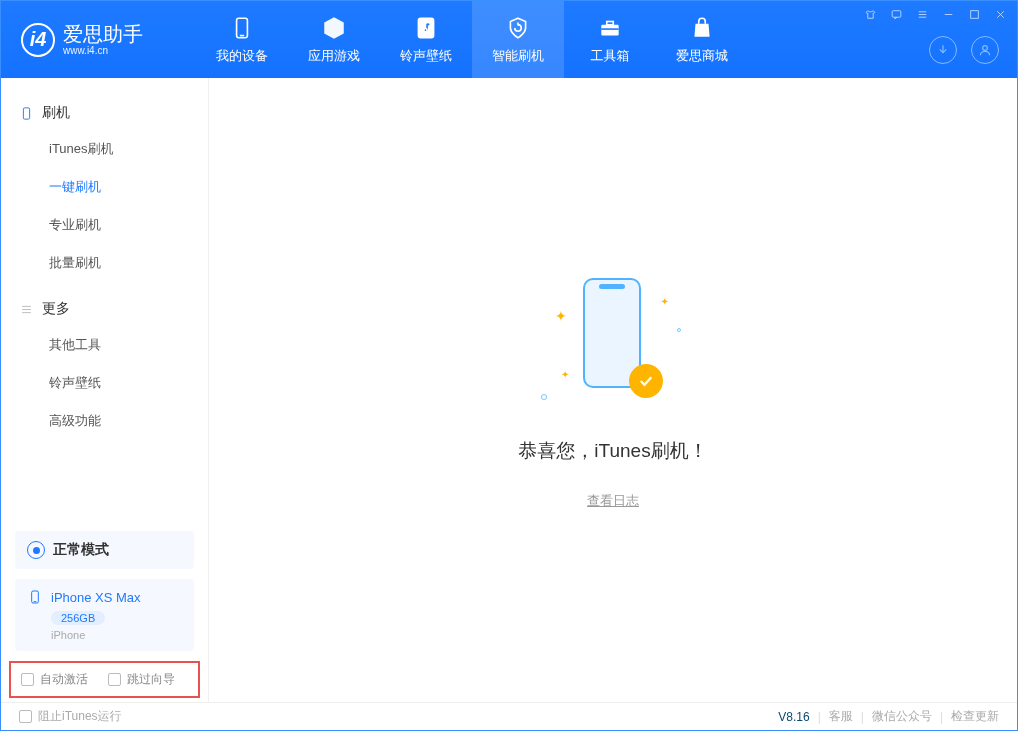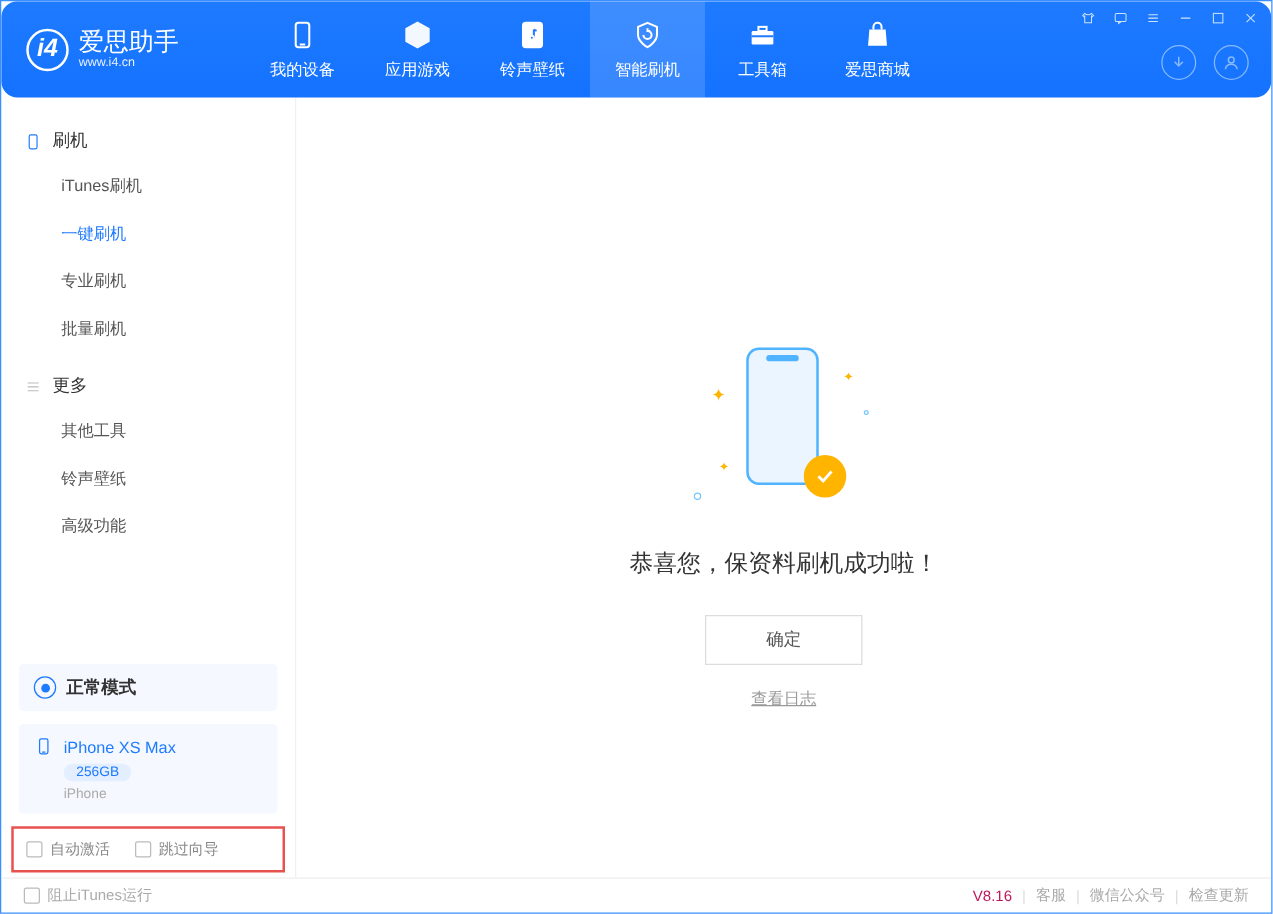--- a/index.html
+++ b/index.html
@@ -1,19 +1,19 @@
 <!DOCTYPE html>
 <html><head>
 <meta charset="utf-8">
 <style>
 * { margin: 0; padding: 0; box-sizing: border-box; font-family: "Microsoft YaHei", Arial, sans-serif; }
 body { background: #fff; width: 1018px; height: 731px; overflow: hidden; border: 1px solid #3a8fff; }
 
 
-.header { height: 77px; background: linear-gradient(to bottom, #1e7aff, #1472ff); display: flex; align-items: center; color: #fff; padding-left: 20px; position: relative; border-radius: 13px; }
+.header { height: 77px; background: linear-gradient(to bottom, #1e7aff, #1472ff); display: flex; align-items: center; color: #fff; padding-left: 20px; position: relative; }
 .logo-area { display: flex; align-items: center; gap: 8px; width: 175px; }
 .logo-circle { width: 34px; height: 34px; border-radius: 50%; border: 2px solid #fff; display: flex; align-items: center; justify-content: center; font-weight: bold; font-size: 20px; font-style: italic; }
 .logo-text { display: flex; flex-direction: column; line-height: 1.1; }
 .logo-name { font-size: 20px; font-weight: 400; }
 .logo-url { font-size: 10px; opacity: 0.9; }
 
 .nav-tabs { display: flex; height: 100%; }
 .nav-tab { width: 92px; display: flex; flex-direction: column; align-items: center; justify-content: center; gap: 6px; cursor: pointer; font-size: 13px; }
 .nav-tab.active { background: rgba(255,255,255,0.15); }
 .nav-icon { width: 26px; height: 26px; display: flex; align-items: center; justify-content: center; }
@@ -23,21 +23,21 @@
 .window-ctrls-top { position: absolute; top: 6px; right: 10px; display: flex; gap: 12px; }
 .window-ctrls-top span { width: 14px; height: 14px; display: inline-flex; align-items: center; justify-content: center; cursor: pointer; color: #cfe3ff; font-size: 13px; }
 .window-ctrls-top svg { width: 13px; height: 13px; stroke: #cfe3ff; fill: none; stroke-width: 1.5; }
 
 .header-right { position: absolute; right: 18px; bottom: 14px; display: flex; gap: 14px; }
 .header-right .circ { width: 28px; height: 28px; border-radius: 50%; border: 1.5px solid #87b9ff; display: flex; align-items: center; justify-content: center; cursor: pointer; }
 .header-right svg { width: 16px; height: 16px; stroke: #87b9ff; fill: none; stroke-width: 1.8; }
 
 
 .body { display: flex; height: 624px; }
-.sidebar { width: 236px; border-right: 1px solid #f0f0f0; padding-top: 18px; display: flex; flex-direction: column; }
+.sidebar { width: 208px; border-right: 1px solid #f0f0f0; padding-top: 18px; display: flex; flex-direction: column; }
 .side-group { margin-bottom: 10px; }
 .side-grp-head { display: flex; align-items: center; gap: 8px; padding: 8px 18px; font-size: 14px; color: #333; }
 .side-grp-head svg { width: 15px; height: 15px; }
 .side-item { padding: 10px 18px 10px 48px; font-size: 13px; color: #555; cursor: pointer; }
 .side-item.active { color: #1e7aff; }
 
 .side-bottom { margin-top: auto; }
 .mode-box { margin: 0 14px 10px; background: #f5f9ff; border-radius: 4px; padding: 10px 12px; display: flex; align-items: center; gap: 8px; font-size: 14px; color: #333; font-weight: bold; }
 .mode-box .dot-icon { width: 18px; height: 18px; border-radius: 50%; border: 1.5px solid #1e7aff; display: flex; align-items: center; justify-content: center; }
 .mode-box .dot-icon::before { content: ""; width: 7px; height: 7px; border-radius: 50%; background: #1e7aff; }
@@ -70,21 +70,21 @@
 .success-msg { font-size: 19px; color: #333; margin-bottom: 28px; }
 .ok-btn { padding: 10px 48px; border: 1px solid #ddd; background: #fff; font-size: 14px; color: #555; cursor: pointer; margin-bottom: 18px; }
 .log-link { font-size: 13px; color: #999; text-decoration: underline; cursor: pointer; }
 
 
 .footer { height: 28px; border-top: 1px solid #eee; display: flex; padding: 0 18px; font-size: 12px; color: #aaa; }
 .footer .check-item { color: #aaa; }
 .footer-right { margin-left: auto; display: flex; align-items: center; gap: 8px; }
 .footer-right .sep { color: #ddd; }
 .footer-link { cursor: pointer; }
-.ver { color: #be185d; }
+.ver { color: #0c4a6e; }
 </style>
 </head>
 <body>
 
 <div class="header">
   <div class="logo-area">
     <div class="logo-circle">i4</div>
     <div class="logo-text">
       <span class="logo-name">爱思助手</span>
       <span class="logo-url">www.i4.cn</span>
@@ -268,22 +268,21 @@
       <span class="spark s3">✦</span>
       <span class="circle-dec c1"></span>
       <span class="circle-dec c2"></span>
       <div class="phone-body"></div>
       <div class="check-badge">
         <svg viewBox="0 0 24 24">
             <polyline points="5,12 10,17 19,7"></polyline>
           </svg>
       </div>
     </div>
-    <div class="success-msg">恭喜您，保资料刷机成功啦！</div>
-    <button class="ok-btn">确定</button>
+    <div class="success-msg">恭喜您，iTunes刷机！</div>
     <a class="log-link">查看日志</a>
   </div>
 </div>
 
 <div class="footer">
   <label class="check-item">
     <span class="box"></span>
     <span>阻止iTunes运行</span>
   </label>
   <div class="footer-right">

